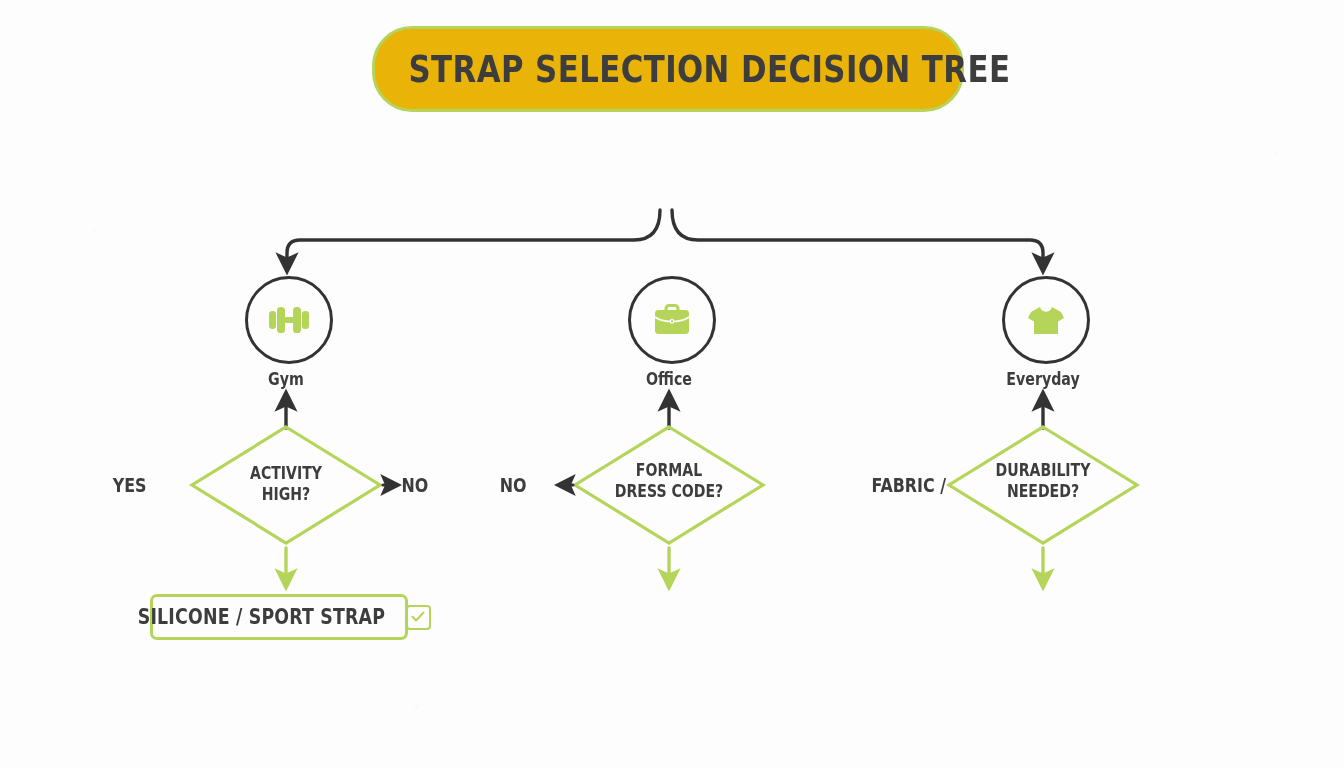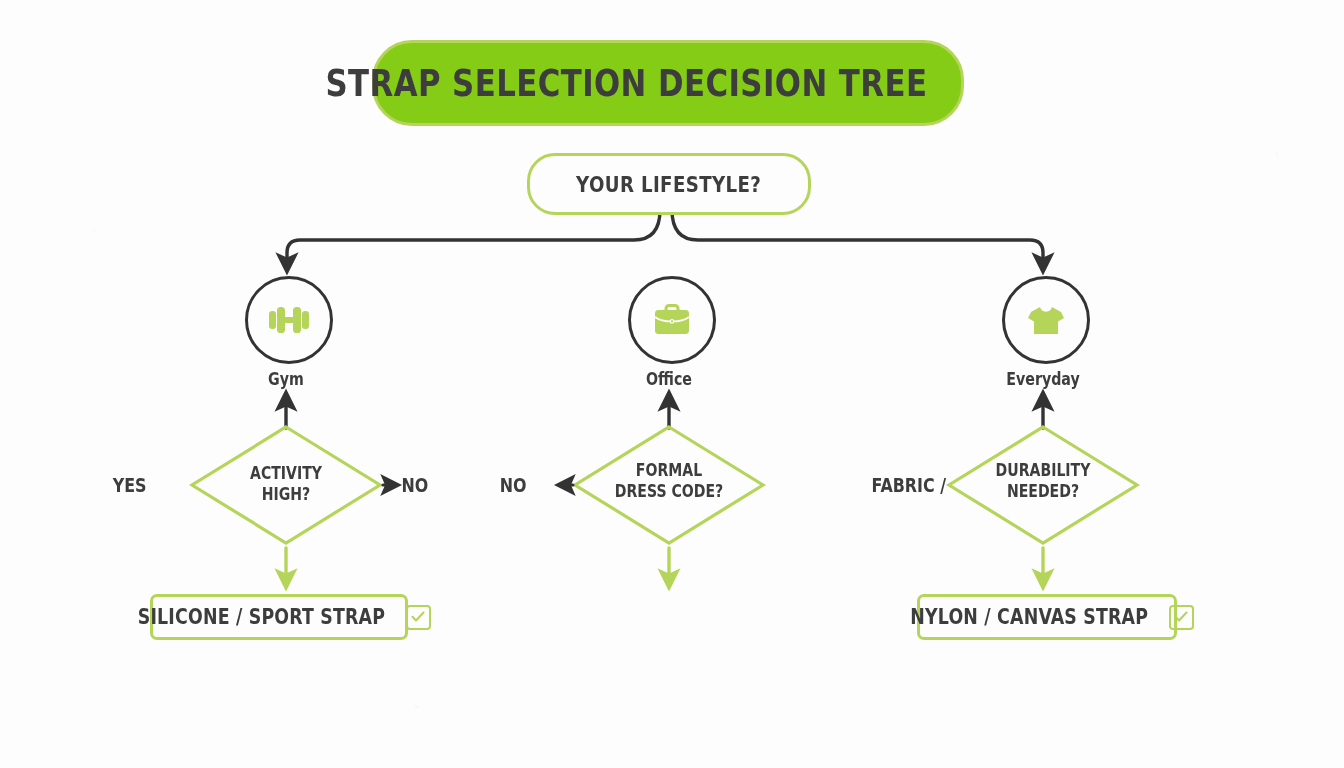--- a/index.html
+++ b/index.html
@@ -36,29 +36,29 @@
     inset: 0;
     width: 1344px;
     height: 768px;
     pointer-events: none;
   }
 
   
   .title-pill {
     position: absolute;
     left: 372px;
-    top: 40px;
+    top: 26px;
     width: 586px;
     height: 80px;
     border: 3px solid #b5d45a;
     border-radius: 40px;
-    background: #84cc16;
-    display: flex;
-    align-items: center;
-    justify-content: flex-end;
+    background: #eab308;
+    display: flex;
+    align-items: center;
+    justify-content: flex-start;
   }
   .title-text {
     font-family: "Liberation Sans Narrow", "DejaVu Sans Condensed", "Liberation Sans", sans-serif;
     font-weight: bold;
     font-size: 38px;
     letter-spacing: 0.5px;
     color: #3d3d3d;
     transform: scaleX(0.9);
     white-space: nowrap;
   }
@@ -204,23 +204,20 @@
     <path d="M 1043,548 L 1043,584" fill="none" stroke="#b5d45a" stroke-width="3.4" stroke-linecap="round" marker-end="url(#arrowGreen)"></path>
 
     <path d="M 383,485 L 395,485" fill="none" stroke="#333333" stroke-width="3.2" stroke-linecap="round" marker-end="url(#arrowDark)"></path>
     <path d="M 573,485 L 561,485" fill="none" stroke="#333333" stroke-width="3.2" stroke-linecap="round" marker-end="url(#arrowDark)"></path>
   </svg>
 
   <div class="title-pill">
     <span class="title-text">STRAP SELECTION DECISION TREE</span>
   </div>
 
-  <div class="root-pill">
-    <span class="root-text">YOUR LIFESTYLE?</span>
-  </div>
 
   <div class="icon-circle" style="left:245px; top:276px;">
     <svg width="46" height="46" viewBox="0 0 46 46">
       <rect x="3" y="14" width="7" height="18" rx="3.2" fill="#b5d45a"></rect>
       <rect x="11" y="10" width="8" height="26" rx="3.6" fill="#b5d45a"></rect>
       <rect x="27" y="10" width="8" height="26" rx="3.6" fill="#b5d45a"></rect>
       <rect x="36" y="14" width="7" height="18" rx="3.2" fill="#b5d45a"></rect>
       <rect x="18" y="20" width="10" height="6" rx="2" fill="#b5d45a"></rect>
     </svg>
   </div>
@@ -270,22 +267,14 @@
   </div>
   <div class="branch-label" style="left:943px; top:369px;">Everyday</div>
 
   <div class="diamond-text" style="left:938px; top:460px;">
     <div>DURABILITY</div>
     <div>NEEDED?</div>
   </div>
 
   <div class="side-label left-side" style="left:835px; top:474px; width:115px;">FABRIC /</div>
 
-  <div class="result-box" style="left:917px; top:594px; width:260px;">
-    <span class="result-text">NYLON / CANVAS STRAP</span>
-    <span class="check-box">
-      <svg width="14" height="12" viewBox="0 0 14 12">
-          <path d="M1.5,5.8 L5,9.4 L12.5,1.6" fill="none" stroke="#b5d45a" stroke-width="2.1" stroke-linecap="round" stroke-linejoin="round"></path>
-        </svg>
-    </span>
-  </div>
 
 </div>
 
 </body></html>

